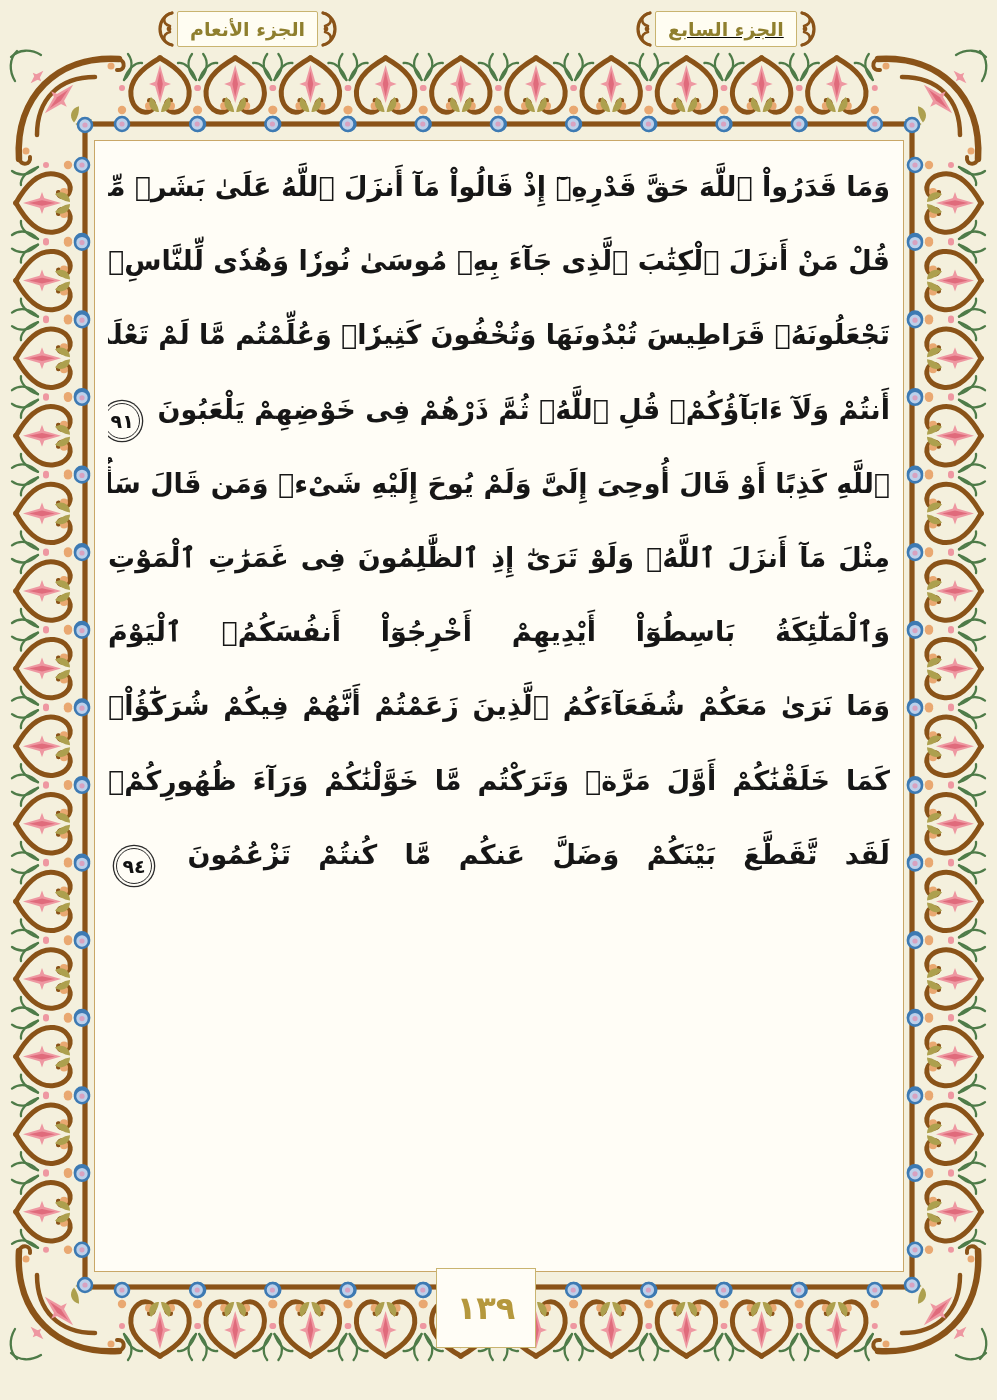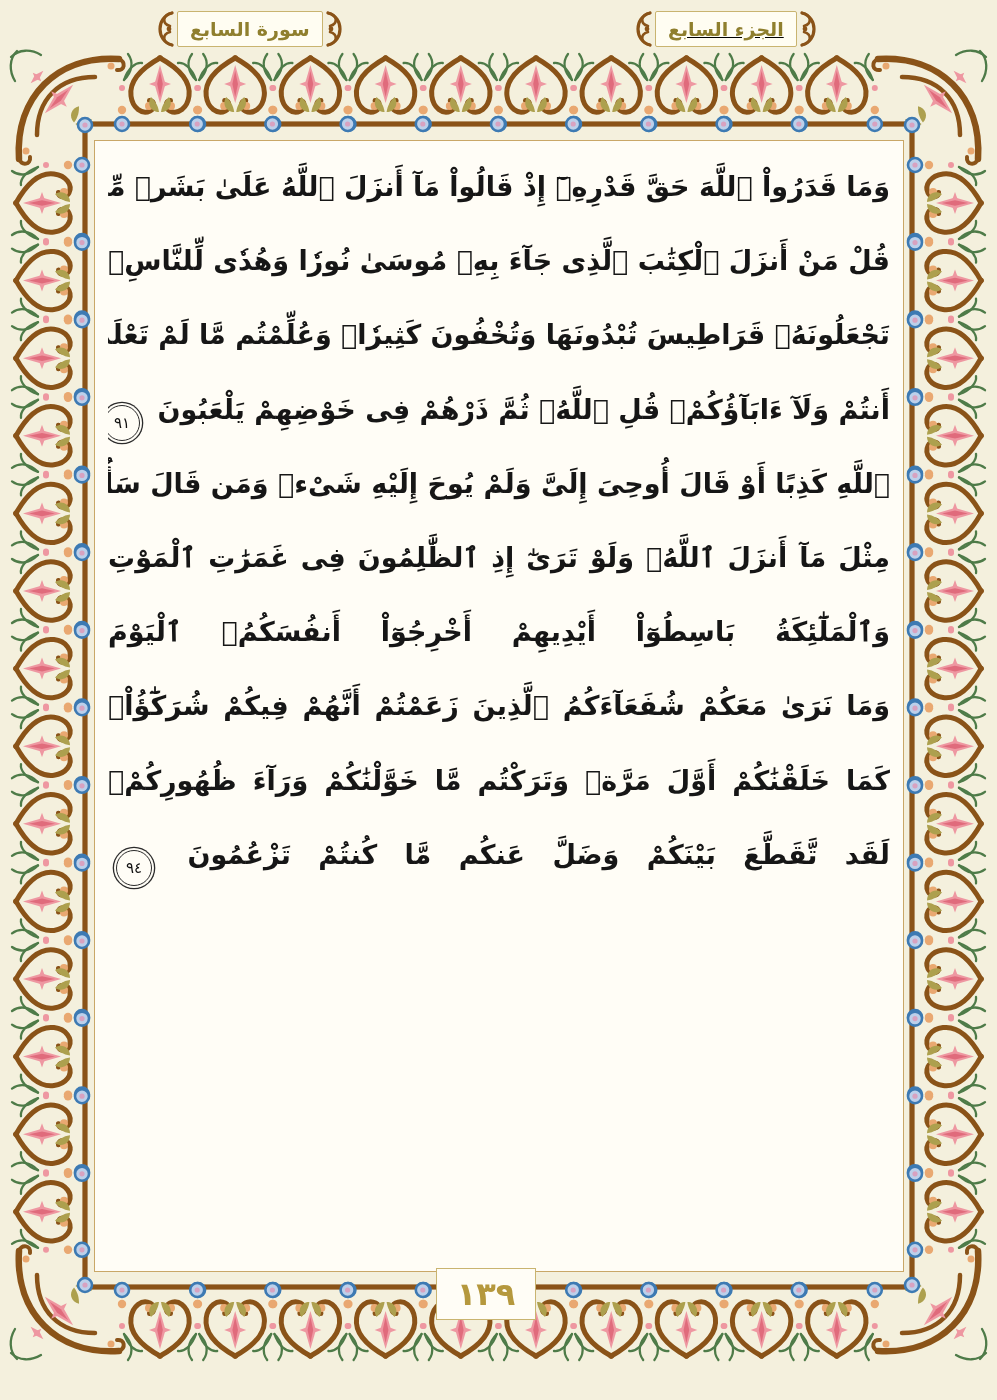--- a/index.html
+++ b/index.html
@@ -22,25 +22,25 @@
   
   .text-panel{position:absolute;left:94px;top:140px;width:810px;height:1132px;
               background:#fffdf6;border:1.6px solid #c9a767;box-sizing:border-box;
               direction:rtl;padding:9px 13px 0;z-index:2;}
   .qline{height:74.2px;line-height:74.2px;font-size:27px;font-weight:bold;color:#161616;
          text-align:justify;text-align-last:justify;white-space:nowrap;overflow:hidden;}
   .qtext{letter-spacing:0;}
   .ayah{display:inline-flex;align-items:center;justify-content:center;
         width:34px;height:34px;border:1.7px solid #2b2b2b;border-radius:50%;
         box-shadow:0 0 0 2px #fffdf6,0 0 0 3.3px #2b2b2b;
-        background:#fffdf6;font-size:15px;font-weight:normal;color:#111;
+        background:#fffdf6;font-size:19px;font-weight:bold;color:#111;
         vertical-align:-9px;margin:12px 8px;line-height:normal;}
 
   
-  .page-num-box{position:absolute;left:436px;top:1268px;width:100px;height:52px;
+  .page-num-box{position:absolute;left:436px;top:1268px;width:100px;height:80px;
                 background:#fffdf6;border:1.4px solid #c9b470;box-sizing:border-box;
                 display:flex;align-items:center;justify-content:center;z-index:5;}
   .page-num{font-size:32px;font-weight:bold;color:#b5983d;}
 </style>
 </head>
 <body>
 
 <div class="page">
 
   <svg id="border-layer" class="border-svg" viewBox="0 0 997 1400" xmlns="http://www.w3.org/2000/svg">
@@ -176,21 +176,21 @@
 
   <div class="cartouche surah">
     <svg width="24" height="40" viewBox="0 0 24 40">
       <g transform="translate(24,0) scale(-1,1)">
         <path d="M4 4 C20 8 20 32 4 36" class="brn" stroke-width="3.2"></path>
         <path d="M4 4 C14 6 14 15 6 17" class="brn" stroke-width="2.6"></path>
         <path d="M4 36 C14 34 14 25 6 23" class="brn" stroke-width="2.6"></path>
         <circle cx="7" cy="20" r="2.4" fill="#8a5318"></circle>
       </g>
     </svg>
-    <span class="cart-box">سورة السابع</span>
+    <span class="cart-box">الجزء الأنعام</span>
     <svg width="24" height="40" viewBox="0 0 24 40">
       <path d="M4 4 C20 8 20 32 4 36" class="brn" stroke-width="3.2"></path>
       <path d="M4 4 C14 6 14 15 6 17" class="brn" stroke-width="2.6"></path>
       <path d="M4 36 C14 34 14 25 6 23" class="brn" stroke-width="2.6"></path>
       <circle cx="7" cy="20" r="2.4" fill="#8a5318"></circle>
     </svg>
   </div>
 
   <div class="text-panel" id="panel">
       <div class="qline"><span class="qtext">وَمَا قَدَرُواْ ٱللَّهَ حَقَّ قَدْرِهِۦٓ إِذْ قَالُواْ مَآ أَنزَلَ ٱللَّهُ عَلَىٰ بَشَرٖ مِّن شَيْءٖۗ</span> </div>

